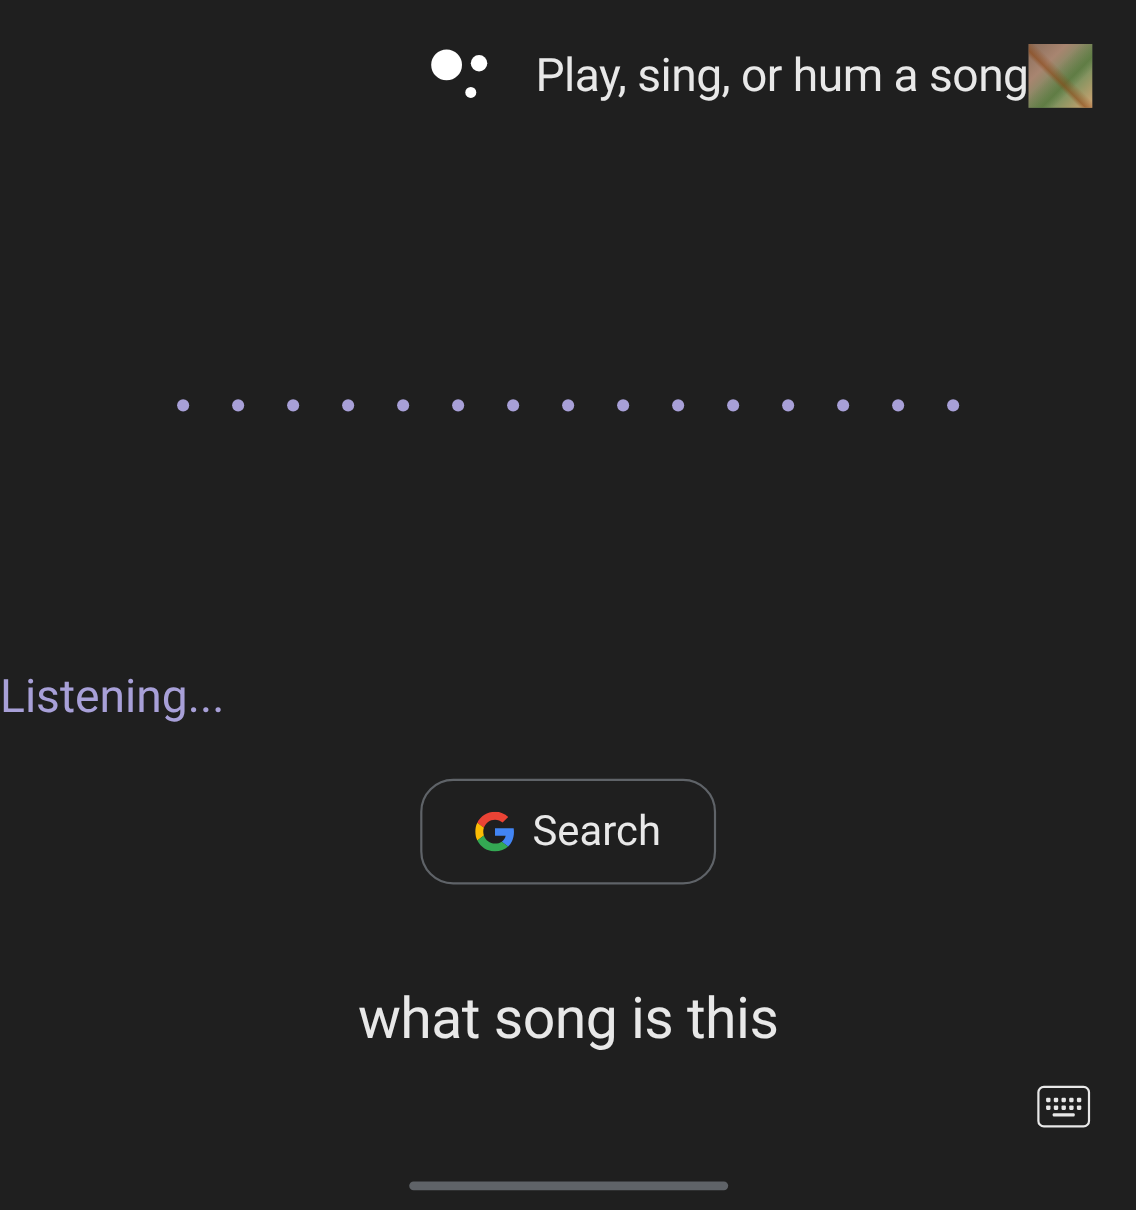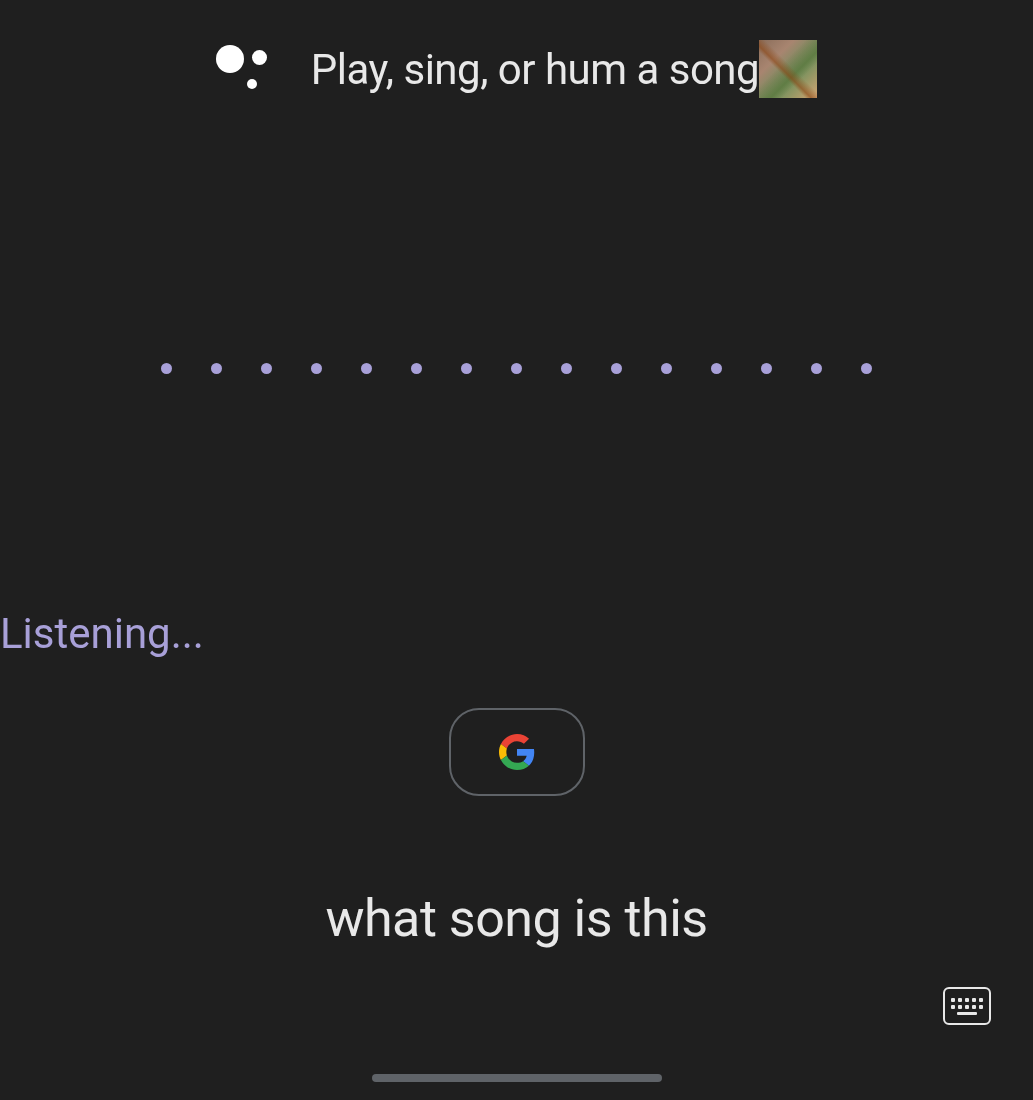--- a/index.html
+++ b/index.html
@@ -15,21 +15,21 @@
       font-family: -apple-system, BlinkMacSystemFont, 'Segoe UI', Roboto, Arial, sans-serif;
       color: #e8e8e8;
       overflow: hidden;
       border-radius: 30px;
       position: relative;
     }
     
     .header {
       display: flex;
       align-items: center;
-      justify-content: center;
+      justify-content: flex-end;
       padding: 40px 40px 0 40px;
     }
     
     .header-left {
       display: flex;
       align-items: center;
       gap: 40px;
     }
     
     .assistant-icon {
@@ -235,20 +235,21 @@
 
 <div class="status-text">Listening...</div>
 
 <div class="search-button">
   <svg class="google-icon" viewBox="0 0 48 48">
     <path fill="#EA4335" d="M24 9.5c3.54 0 6.71 1.22 9.21 3.6l6.85-6.85C35.9 2.38 30.47 0 24 0 14.62 0 6.51 5.38 2.56 13.22l7.98 6.19C12.43 13.72 17.74 9.5 24 9.5z"></path>
     <path fill="#4285F4" d="M46.98 24.55c0-1.57-.15-3.09-.38-4.55H24v9.02h12.94c-.58 2.96-2.26 5.48-4.78 7.18l7.73 6c4.51-4.18 7.09-10.36 7.09-17.65z"></path>
     <path fill="#FBBC05" d="M10.53 28.59c-.48-1.45-.76-2.99-.76-4.59s.27-3.14.76-4.59l-7.98-6.19C.92 16.46 0 20.12 0 24c0 3.88.92 7.54 2.56 10.78l7.97-6.19z"></path>
     <path fill="#34A853" d="M24 48c6.48 0 11.93-2.13 15.89-5.81l-7.73-6c-2.15 1.45-4.92 2.3-8.16 2.3-6.26 0-11.57-4.22-13.47-9.91l-7.98 6.19C6.51 42.62 14.62 48 24 48z"></path>
   </svg>
+  <span class="search-label">Search</span>
 </div>
 
 <div class="transcript">what song is this</div>
 
 <button class="keyboard-button">
   <span style="display:flex;flex-direction:column;gap:3px;align-items:center;">
     <span class="key-row">
       <span class="key"></span>
         <span class="key"></span>
         <span class="key"></span>

